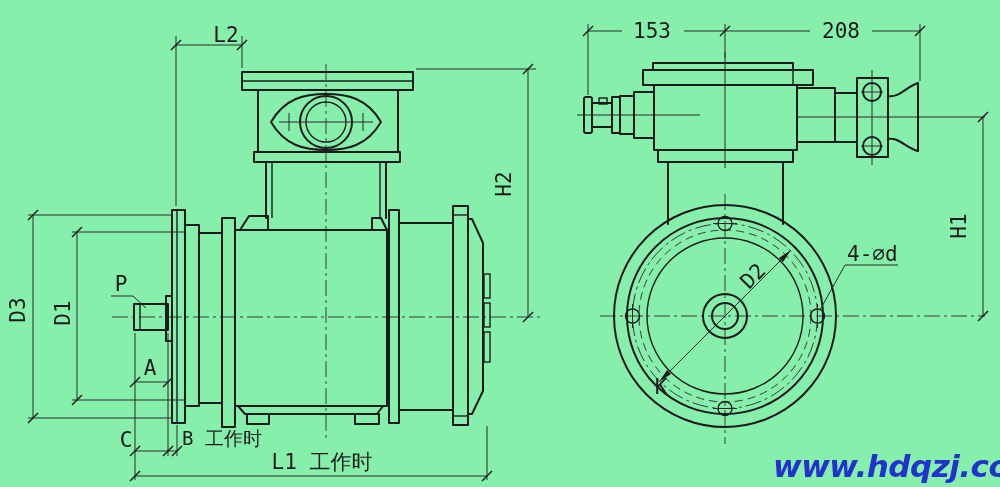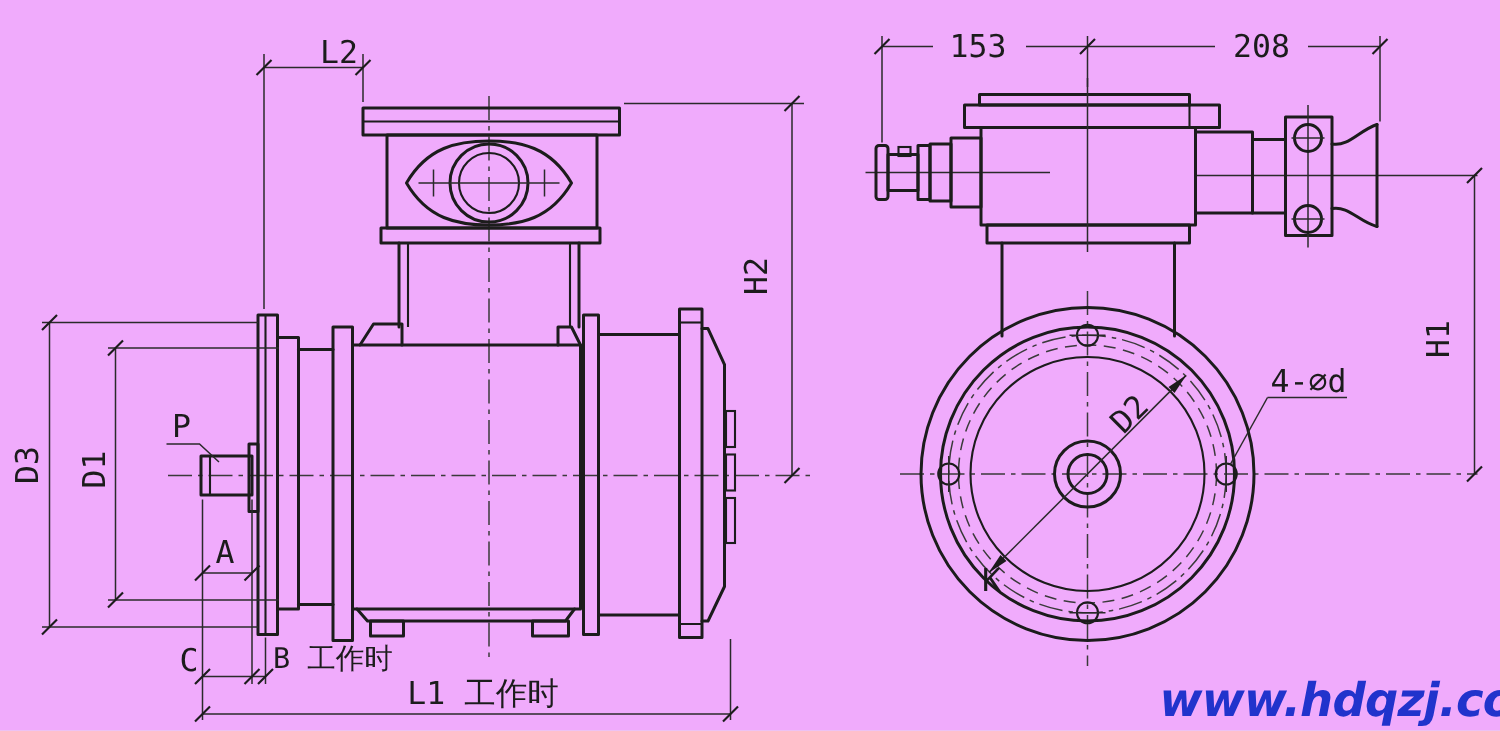--- a/index.html
+++ b/index.html
@@ -1,18 +1,18 @@
 <!DOCTYPE html>
 <html><head>
 <meta charset="utf-8">
 <style>
   html,body{margin:0;padding:0;}
   body{background:#e9e9e6;font-family:"DejaVu Sans",sans-serif;}
   .page{
-    width:1000px;height:487px;position:relative;background:#f0abfc;
+    width:1000px;height:487px;position:relative;background:#86efac;
     overflow:hidden;
   }
   svg{display:block;}
   .obj{stroke:#1c1c1c;stroke-width:2;fill:none;stroke-linejoin:round;stroke-linecap:round;}
   .med{stroke:#1c1c1c;stroke-width:1.4;fill:none;}
   .thin{stroke:#2a2a2a;stroke-width:1;fill:none;}
   .dim{stroke:#2a2a2a;stroke-width:1;fill:none;}
   .cl{stroke:#3a3a3a;stroke-width:1;fill:none;stroke-dasharray:16 4 3 4;}
   .dash{stroke:#3a3a3a;stroke-width:1;fill:none;stroke-dasharray:8 5;}
   .tick{stroke:#1c1c1c;stroke-width:1.4;}

